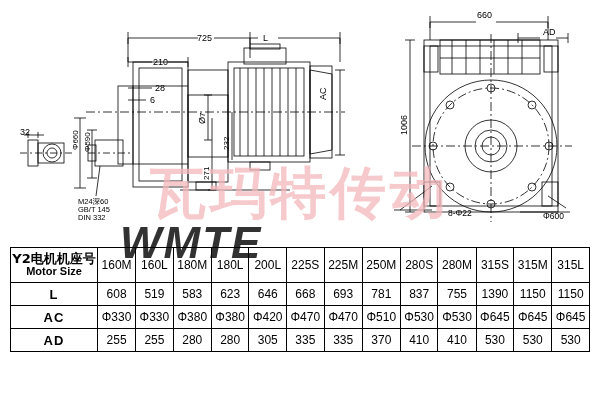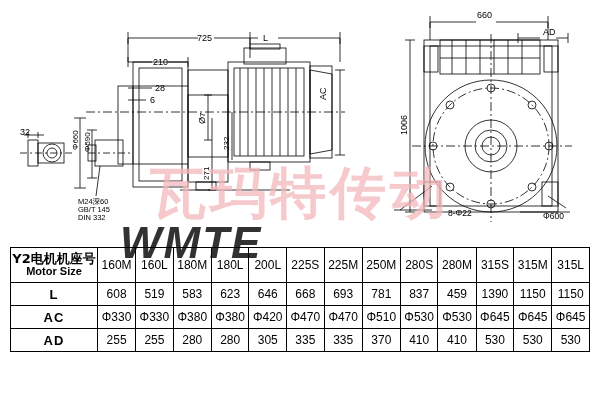--- a/index.html
+++ b/index.html
@@ -235,21 +235,21 @@
             <td class="rowhead lbl">L</td>
             <td class="val">608</td>
             <td class="val">519</td>
             <td class="val">583</td>
             <td class="val">623</td>
             <td class="val">646</td>
             <td class="val">668</td>
             <td class="val">693</td>
             <td class="val">781</td>
             <td class="val">837</td>
-            <td class="val">459</td>
+            <td class="val">755</td>
             <td class="val">1390</td>
             <td class="val">1150</td>
             <td class="val">1150</td>
           </tr>
           <tr>
             <td class="rowhead lbl">AC</td>
             <td class="val">Φ330</td>
             <td class="val">Φ330</td>
             <td class="val">Φ380</td>
             <td class="val">Φ380</td>

